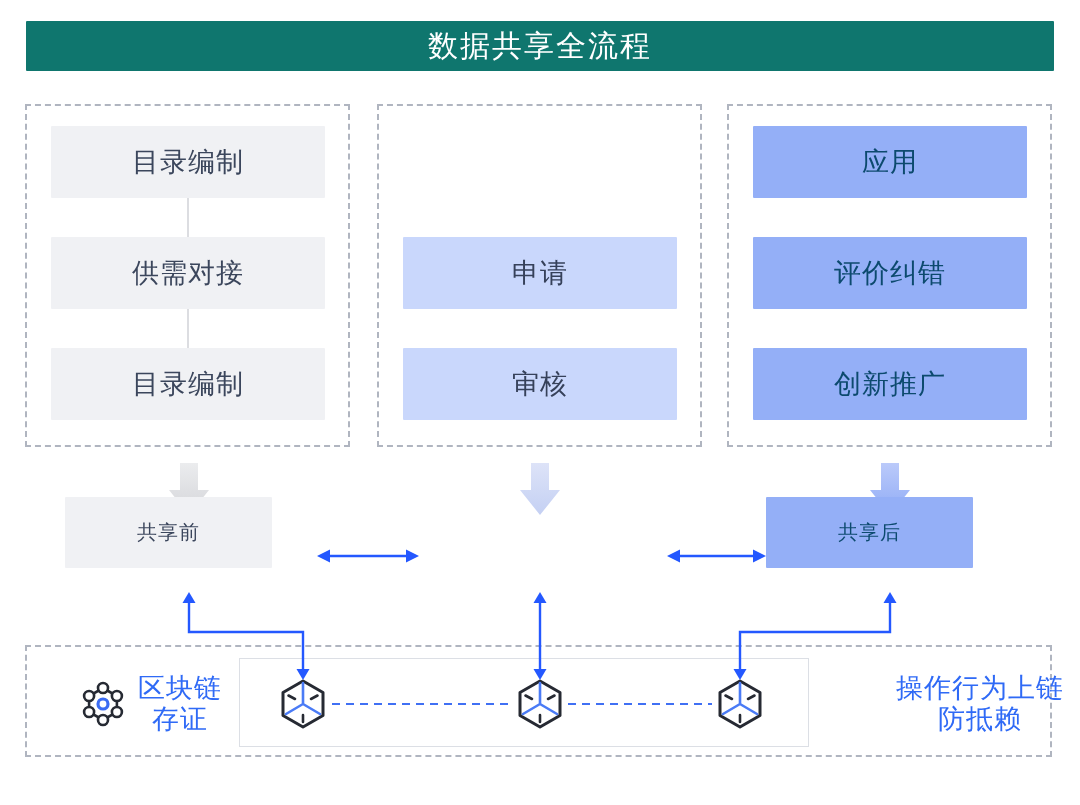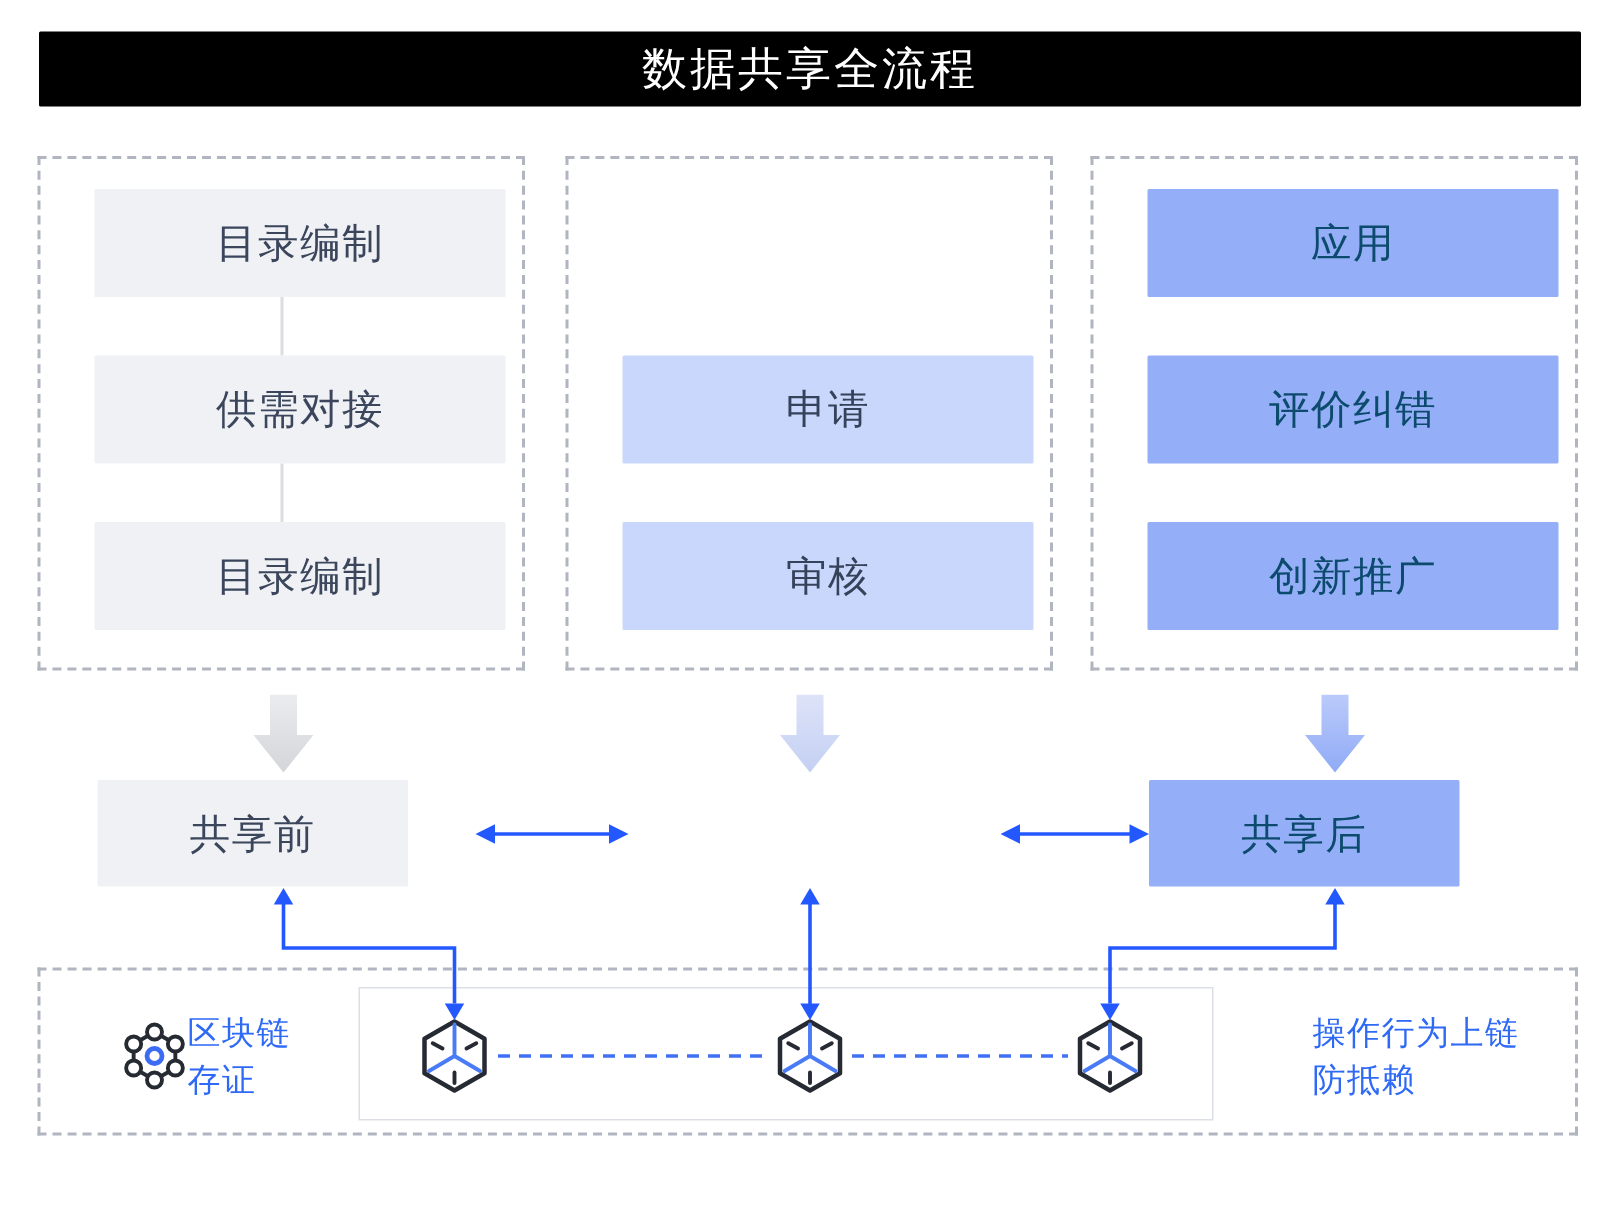--- a/index.html
+++ b/index.html
@@ -2,60 +2,60 @@
 <html><head>
 <meta charset="utf-8">
 <style>
   html,body{margin:0;padding:0;background:#ffffff;}
   .canvas{
     position:relative;width:1080px;height:805px;background:#ffffff;
     font-family:"Liberation Sans",sans-serif;overflow:hidden;
   }
   .title-bar{
     position:absolute;left:26px;top:21px;width:1028px;height:50px;
-    background:#000000;color:#ffffff;display:flex;align-items:center;justify-content:center;
+    background:#0f766e;color:#ffffff;display:flex;align-items:center;justify-content:center;
     font-size:30px;letter-spacing:2px;border-radius:1px;
   }
   .dashed-col{
     position:absolute;top:104px;width:325px;height:343px;
     border:2px dashed #b0b5c0;box-sizing:border-box;background:#ffffff;
   }
   .col-pre{left:25px}.col-mid{left:377px}.col-post{left:727px}
   .step{
-    position:absolute;left:36px;width:274px;height:72px;
+    position:absolute;left:24px;width:274px;height:72px;
     display:flex;align-items:center;justify-content:center;
     font-size:27px;letter-spacing:1px;border-radius:1px;
   }
   .row0{top:20px}.row1{top:131px}.row2{top:242px}
   .bg-gray{background:#f0f1f4;color:#3b465c;}
   .bg-midblue{background:#c9d7fc;color:#36415a;}
   .bg-blue{background:#94aff7;color:#0c4a6e;}
   .vlink{position:absolute;left:160px;width:2px;height:39px;background:#dcdde1;}
   .vl0{top:92px}.vl1{top:203px}
   .thick-arrow{position:absolute;top:463px;width:52px;height:53px;}
   .phase{
-    position:absolute;top:520px;width:207px;height:71px;
+    position:absolute;top:497px;width:207px;height:71px;
     display:flex;align-items:center;justify-content:center;
-    font-size:27px;letter-spacing:1px;border-radius:1px;
+    font-size:20px;letter-spacing:1px;border-radius:1px;
   }
   .overlay{position:absolute;left:0;top:0;width:1080px;height:805px;pointer-events:none;}
   .chain-panel{
     position:absolute;left:25px;top:645px;width:1027px;height:112px;
     border:2px dashed #b0b5c0;box-sizing:border-box;
   }
   .nodes-box{
     position:absolute;left:239px;top:658px;width:570px;height:89px;
     border:1px solid #dcdfe5;box-sizing:border-box;background:#ffffff;
   }
   .molecule{position:absolute;left:77px;top:678px;}
   .cube{position:absolute;top:679px;}
   .cube1{left:280px}.cube2{left:517px}.cube3{left:717px}
   .blue-label{
-    position:absolute;color:#2f6af6;font-size:22px;line-height:31px;
-    text-align:left;font-weight:500;letter-spacing:1px;
+    position:absolute;color:#2f6af6;font-size:27px;line-height:31px;
+    text-align:center;font-weight:500;letter-spacing:1px;
   }
   .cert-label{left:125px;top:673px;width:110px;}
   .note-label{left:875px;top:673px;width:210px;}
 </style>
 </head>
 <body>
 
 <div class="canvas">
 
   <div class="title-bar">

